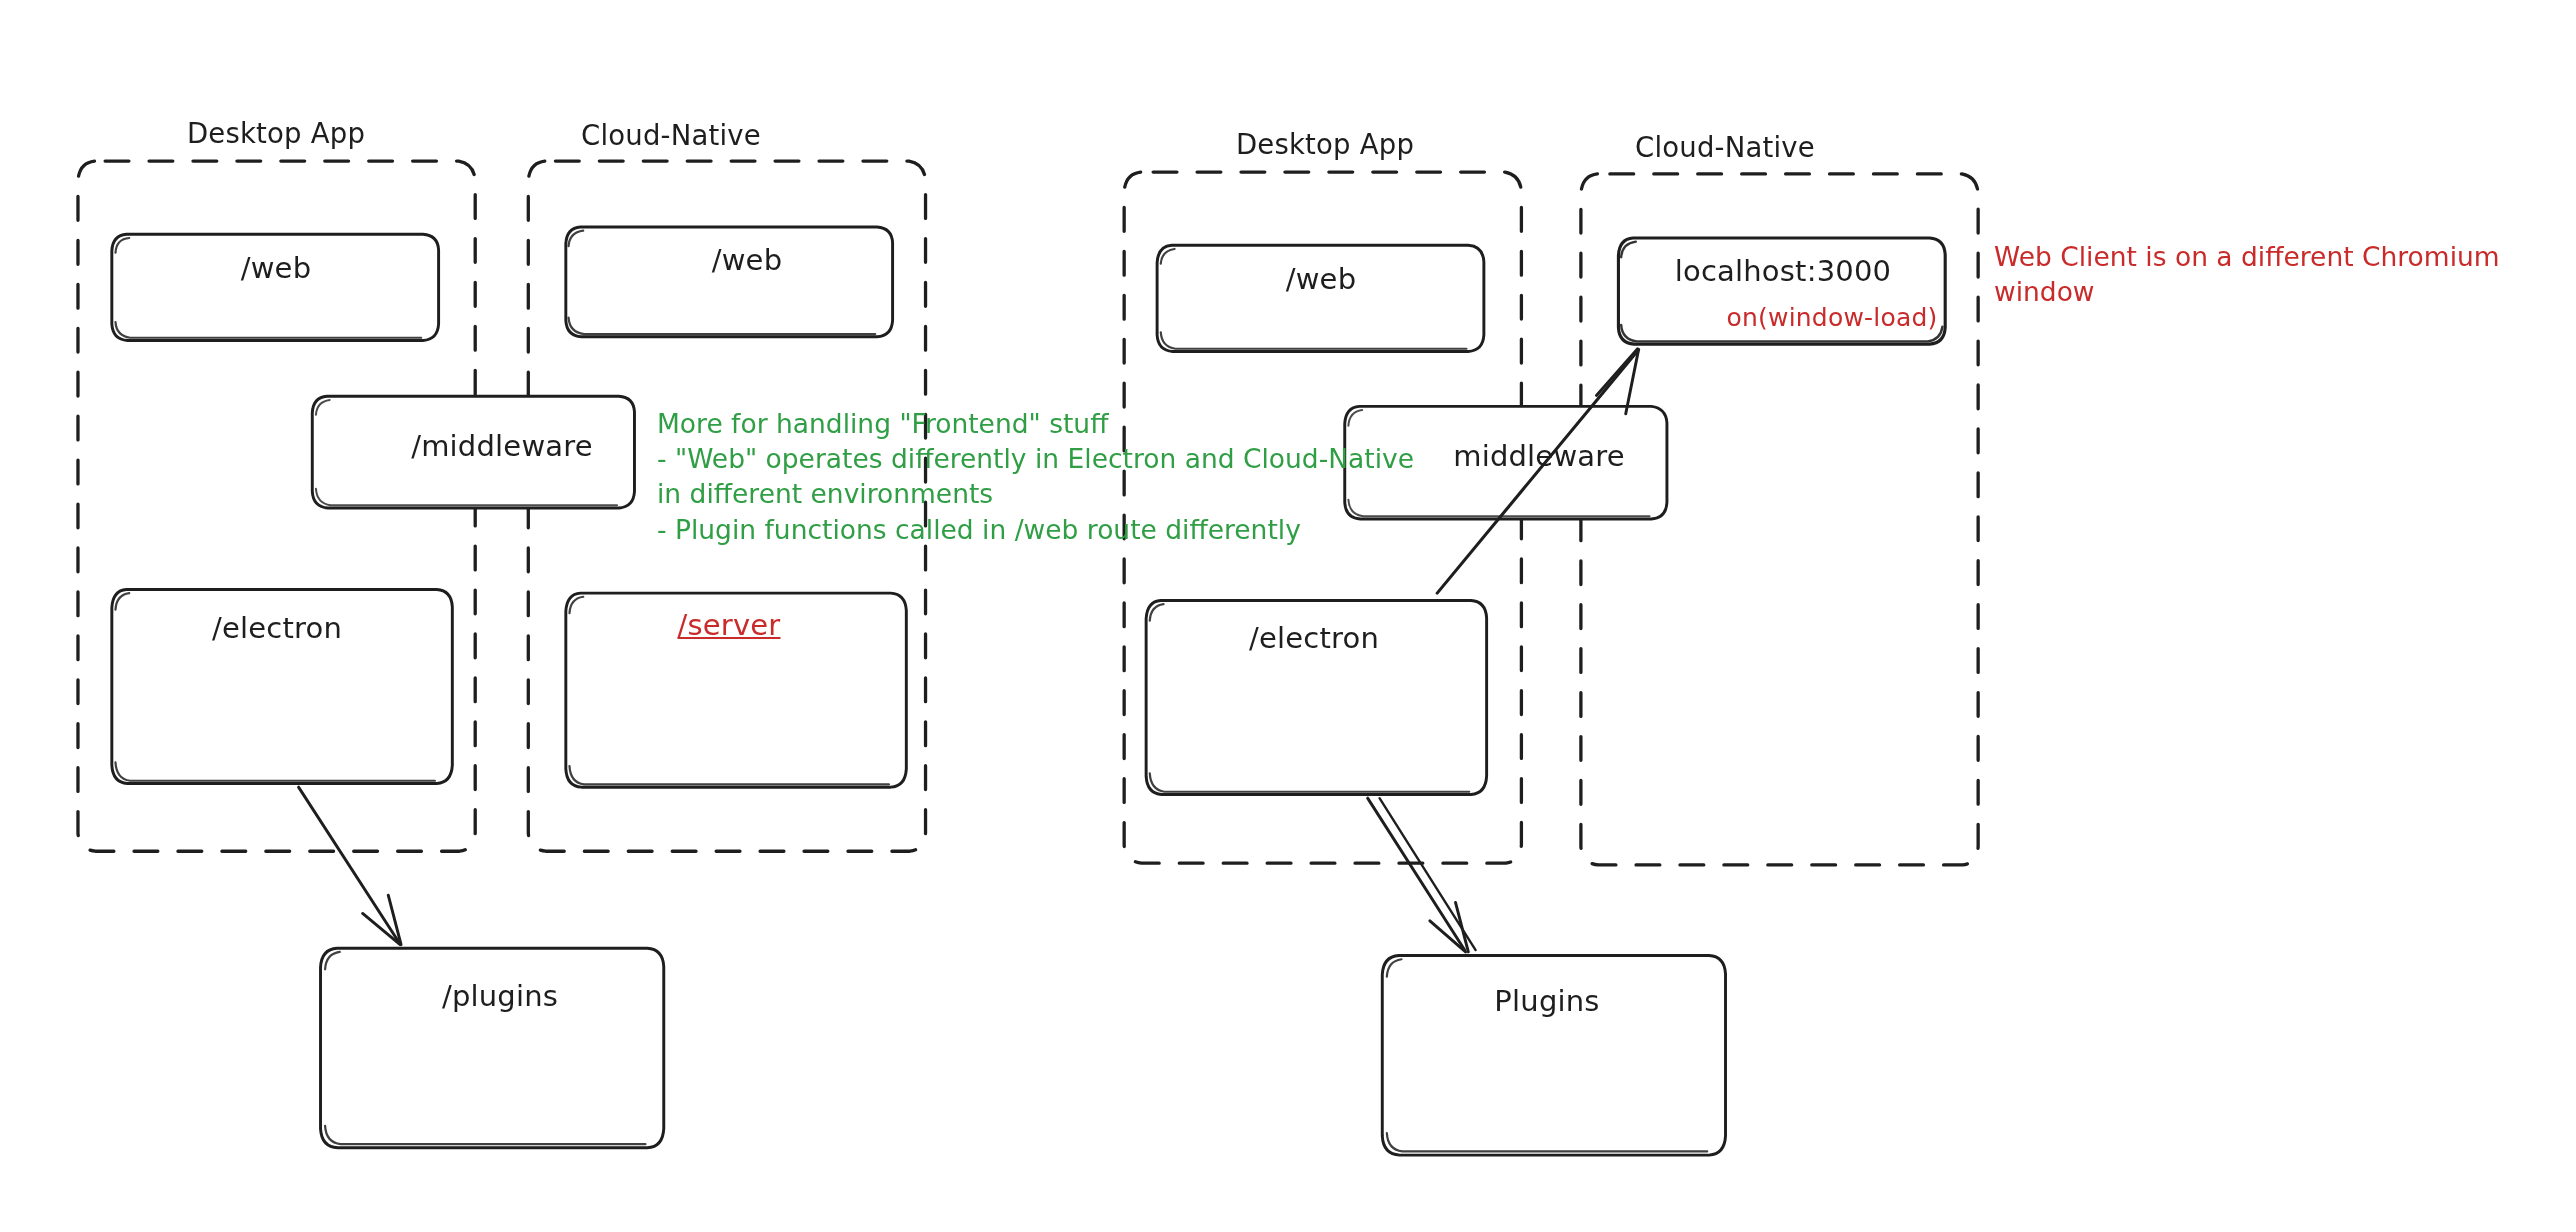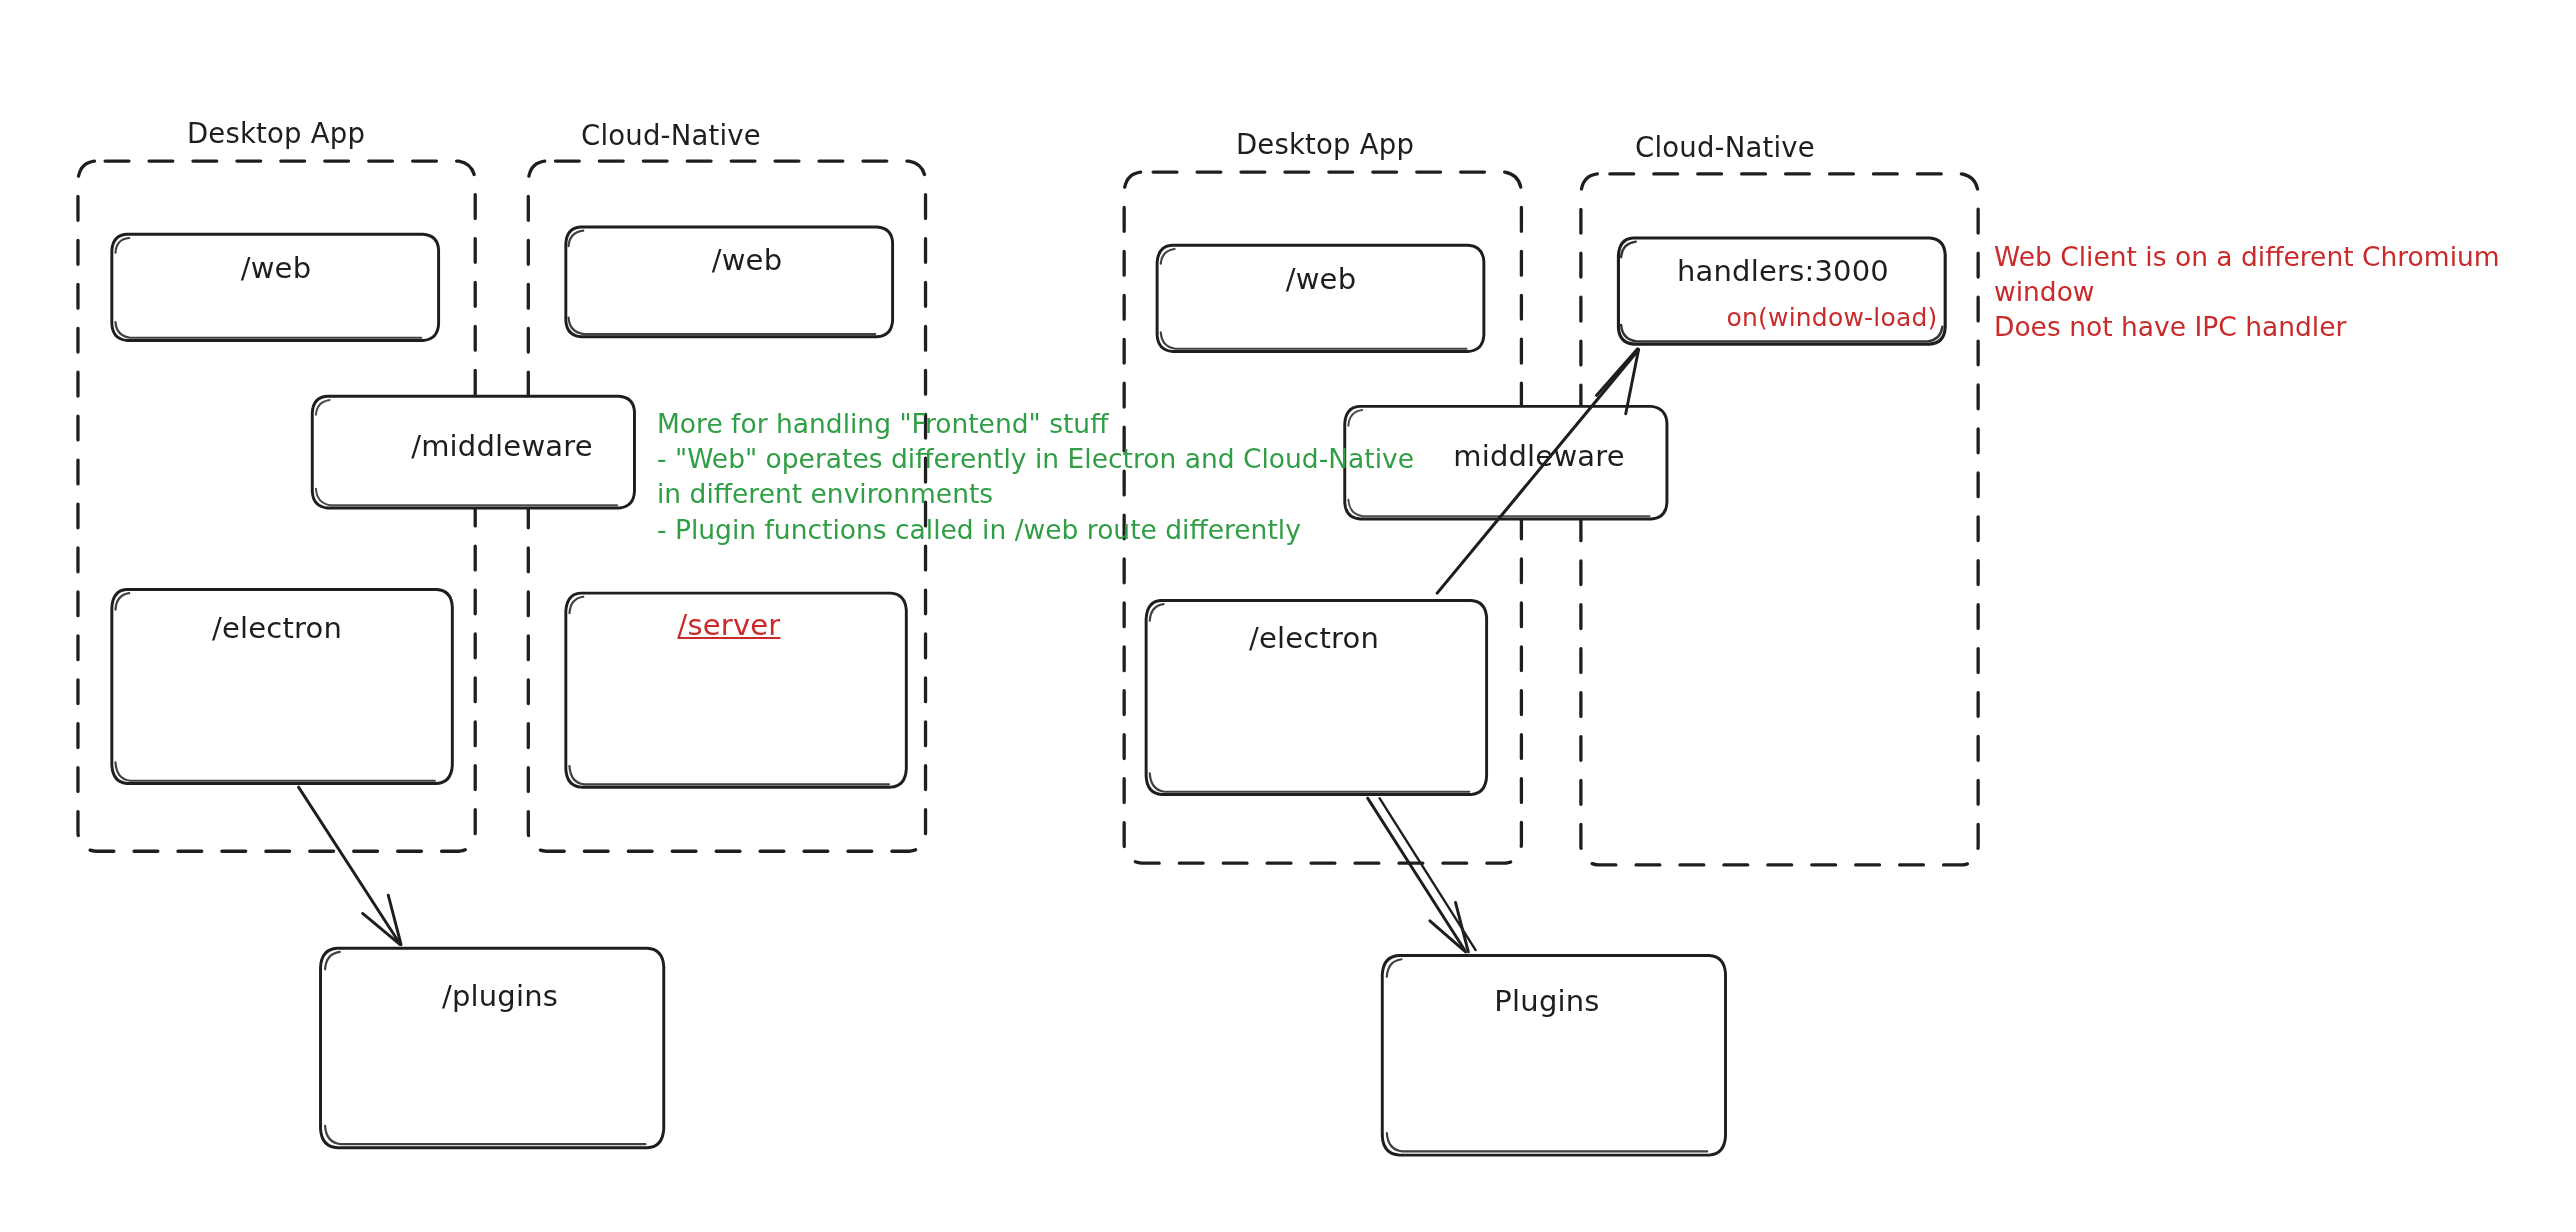--- a/index.html
+++ b/index.html
@@ -170,27 +170,26 @@
   <div>in different environments</div>
   <div>- Plugin functions called in /web route differently</div>
 </div>
 
 <div class="label group-title" style="left:1325px; top:127px;">Desktop App</div>
 
 <div class="label group-title" style="left:1725px; top:130px;">Cloud-Native</div>
 
 <div class="label box-title" style="left:1321px; top:261px;">/web</div>
 
-<div class="label box-title" style="left:1783px; top:253px;">handlers:3000</div>
+<div class="label box-title" style="left:1783px; top:253px;">localhost:3000</div>
 
 <div class="label sub-red" style="left:1824px; top:302px;margin-left:8px;">on(window-load)</div>
 
 <div class="label box-title" style="left:1539px; top:438px;">middleware</div>
 
 <div class="label box-title" style="left:1314px; top:620px;">/electron</div>
 
 <div class="label box-title" style="left:1547px; top:983px;">Plugins</div>
 
 <div class="note red" style="position:absolute; left:1994px; top:239px;">
   <div>Web Client is on a different Chromium window</div>
-  <div>Does not have IPC handler</div>
 </div>
 
 
 </body></html>

